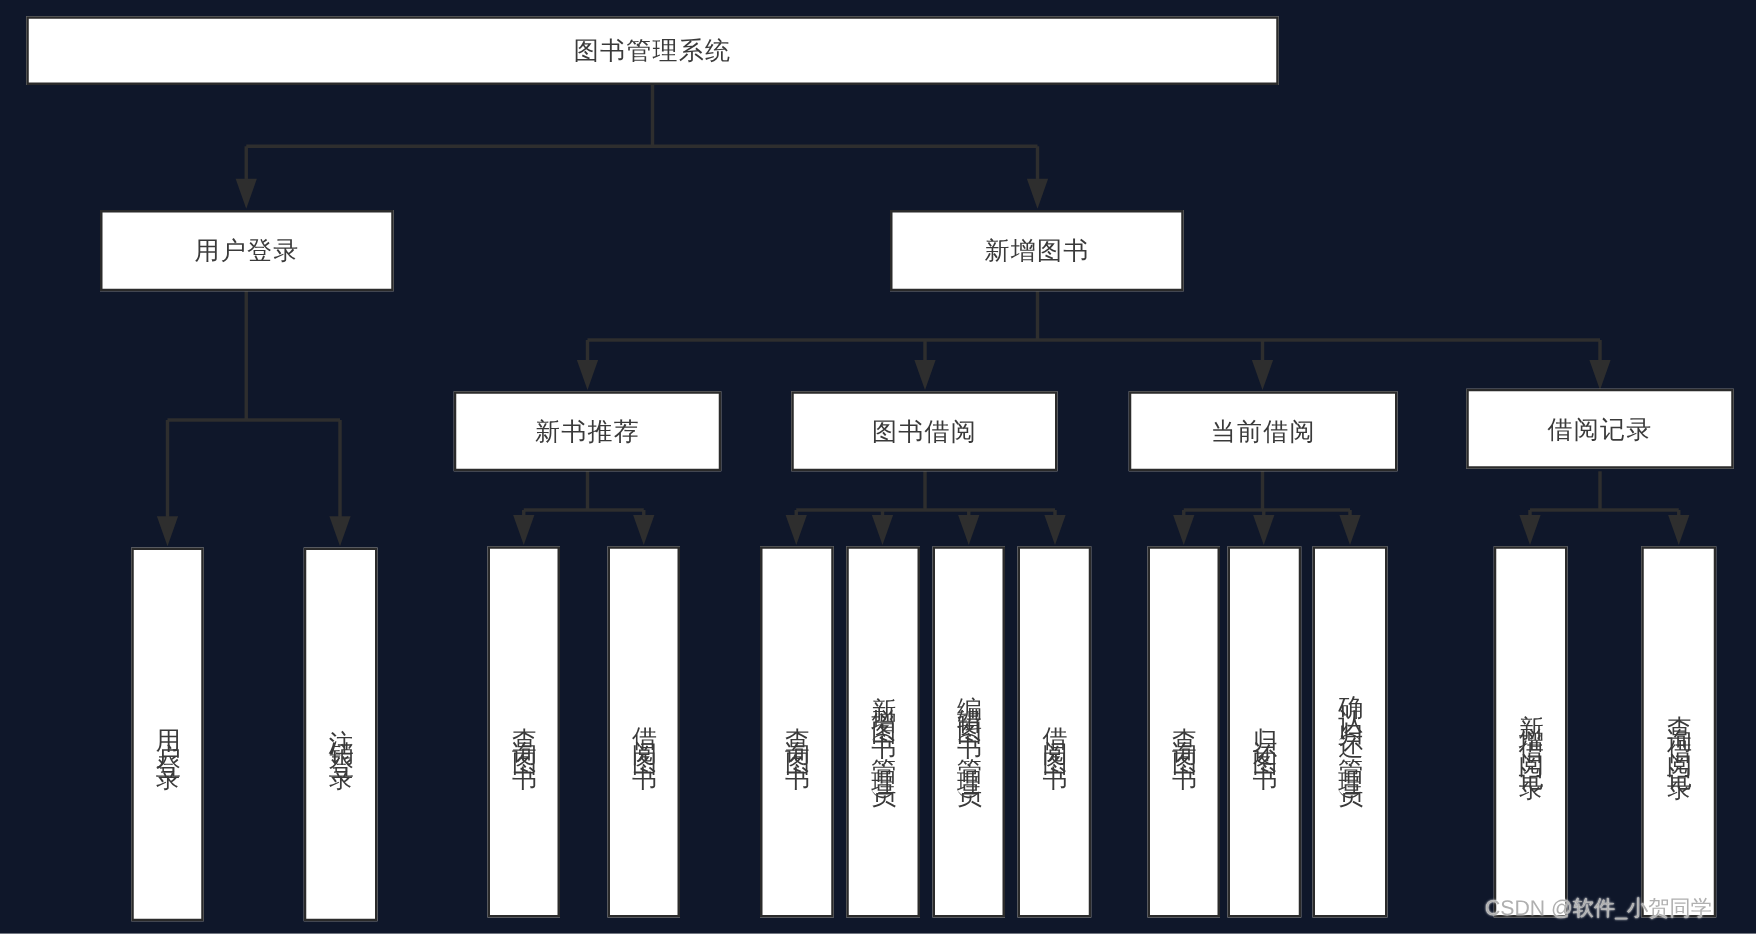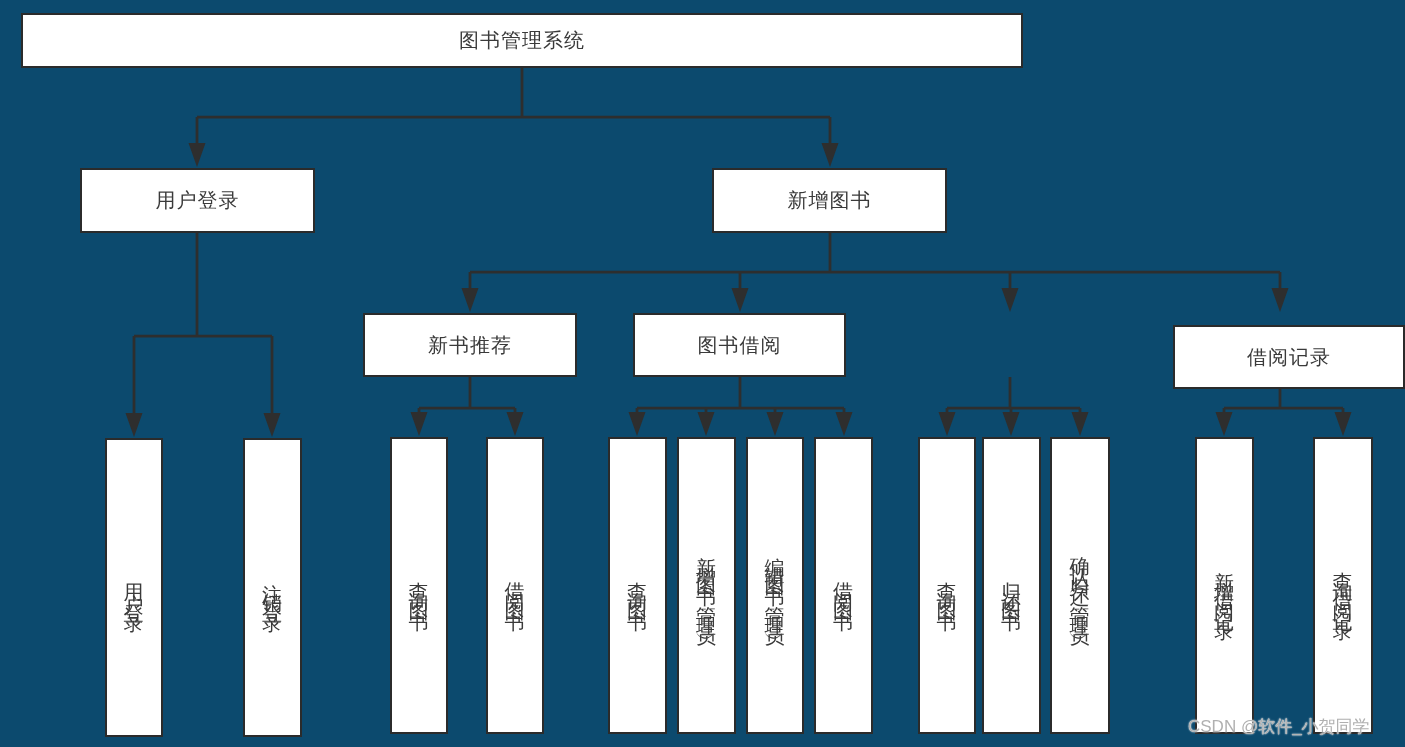--- a/index.html
+++ b/index.html
@@ -1,20 +1,20 @@
 <!DOCTYPE html>
 <html><head>
 <meta charset="utf-8">
 <style>
   html, body { margin: 0; padding: 0; background: #ffffff; }
   .canvas {
     position: relative;
     width: 1405px;
     height: 747px;
-    background: #0c4a6e;
+    background: #0f172a;
     font-family: "Liberation Sans", "DejaVu Sans", sans-serif;
     overflow: hidden;
   }
   .wires {
     position: absolute;
     left: 0; top: 0;
     width: 1405px; height: 747px;
     pointer-events: none;
   }
   .wire {
@@ -107,21 +107,24 @@
   <div class="node" style="left:712px; top:168px; width:235px; height:65px;">
     <span>新增图书</span>
   </div>
 
   <div class="node" style="left:363px; top:313px; width:214px; height:64px;justify-content:center;">
     <span>新书推荐</span>
   </div>
   <div class="node" style="left:633px; top:313px; width:213px; height:64px;align-items:center;">
     <span>图书借阅</span>
   </div>
-  <div class="node" style="left:1173px; top:325px; width:232px; height:64px;justify-content:center;">
+  <div class="node" style="left:903px; top:313px; width:215px; height:64px;">
+    <span>当前借阅</span>
+  </div>
+  <div class="node" style="left:1173px; top:311px; width:214px; height:64px;justify-content:center;">
     <span>借阅记录</span>
   </div>
 
   <div class="node vert" style="left:105px; top:438px; width:58px; height:299px;">
     <span>用户登录</span>
   </div>
   <div class="node vert" style="left:243px; top:438px; width:59px; height:299px;">
     <span>注销登录</span>
   </div>
 

